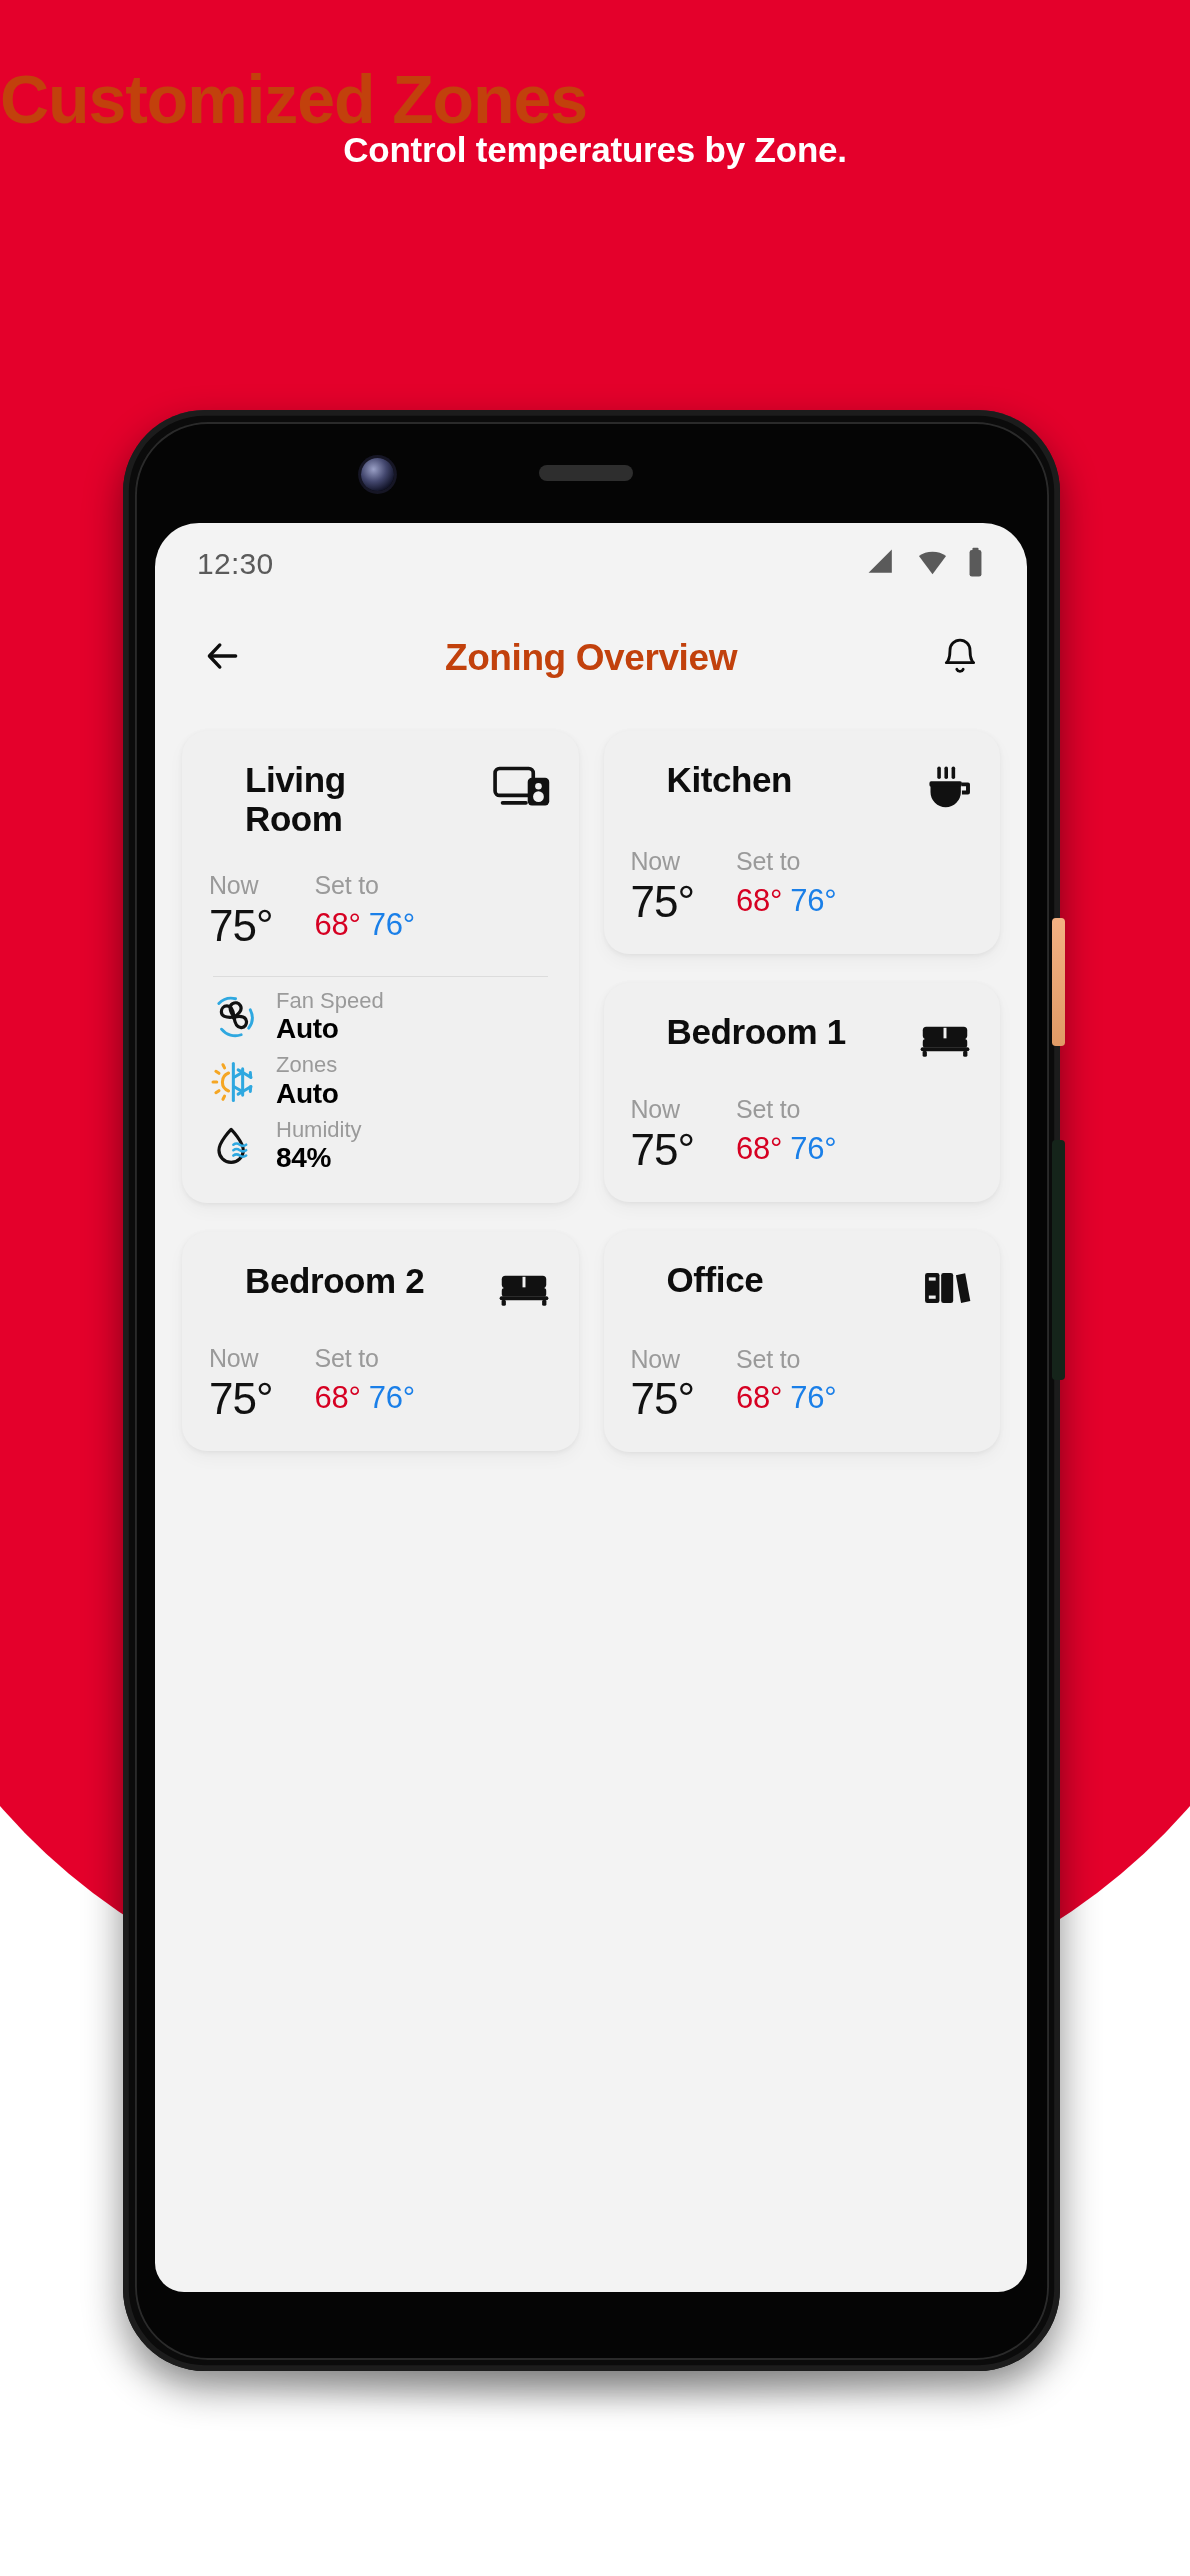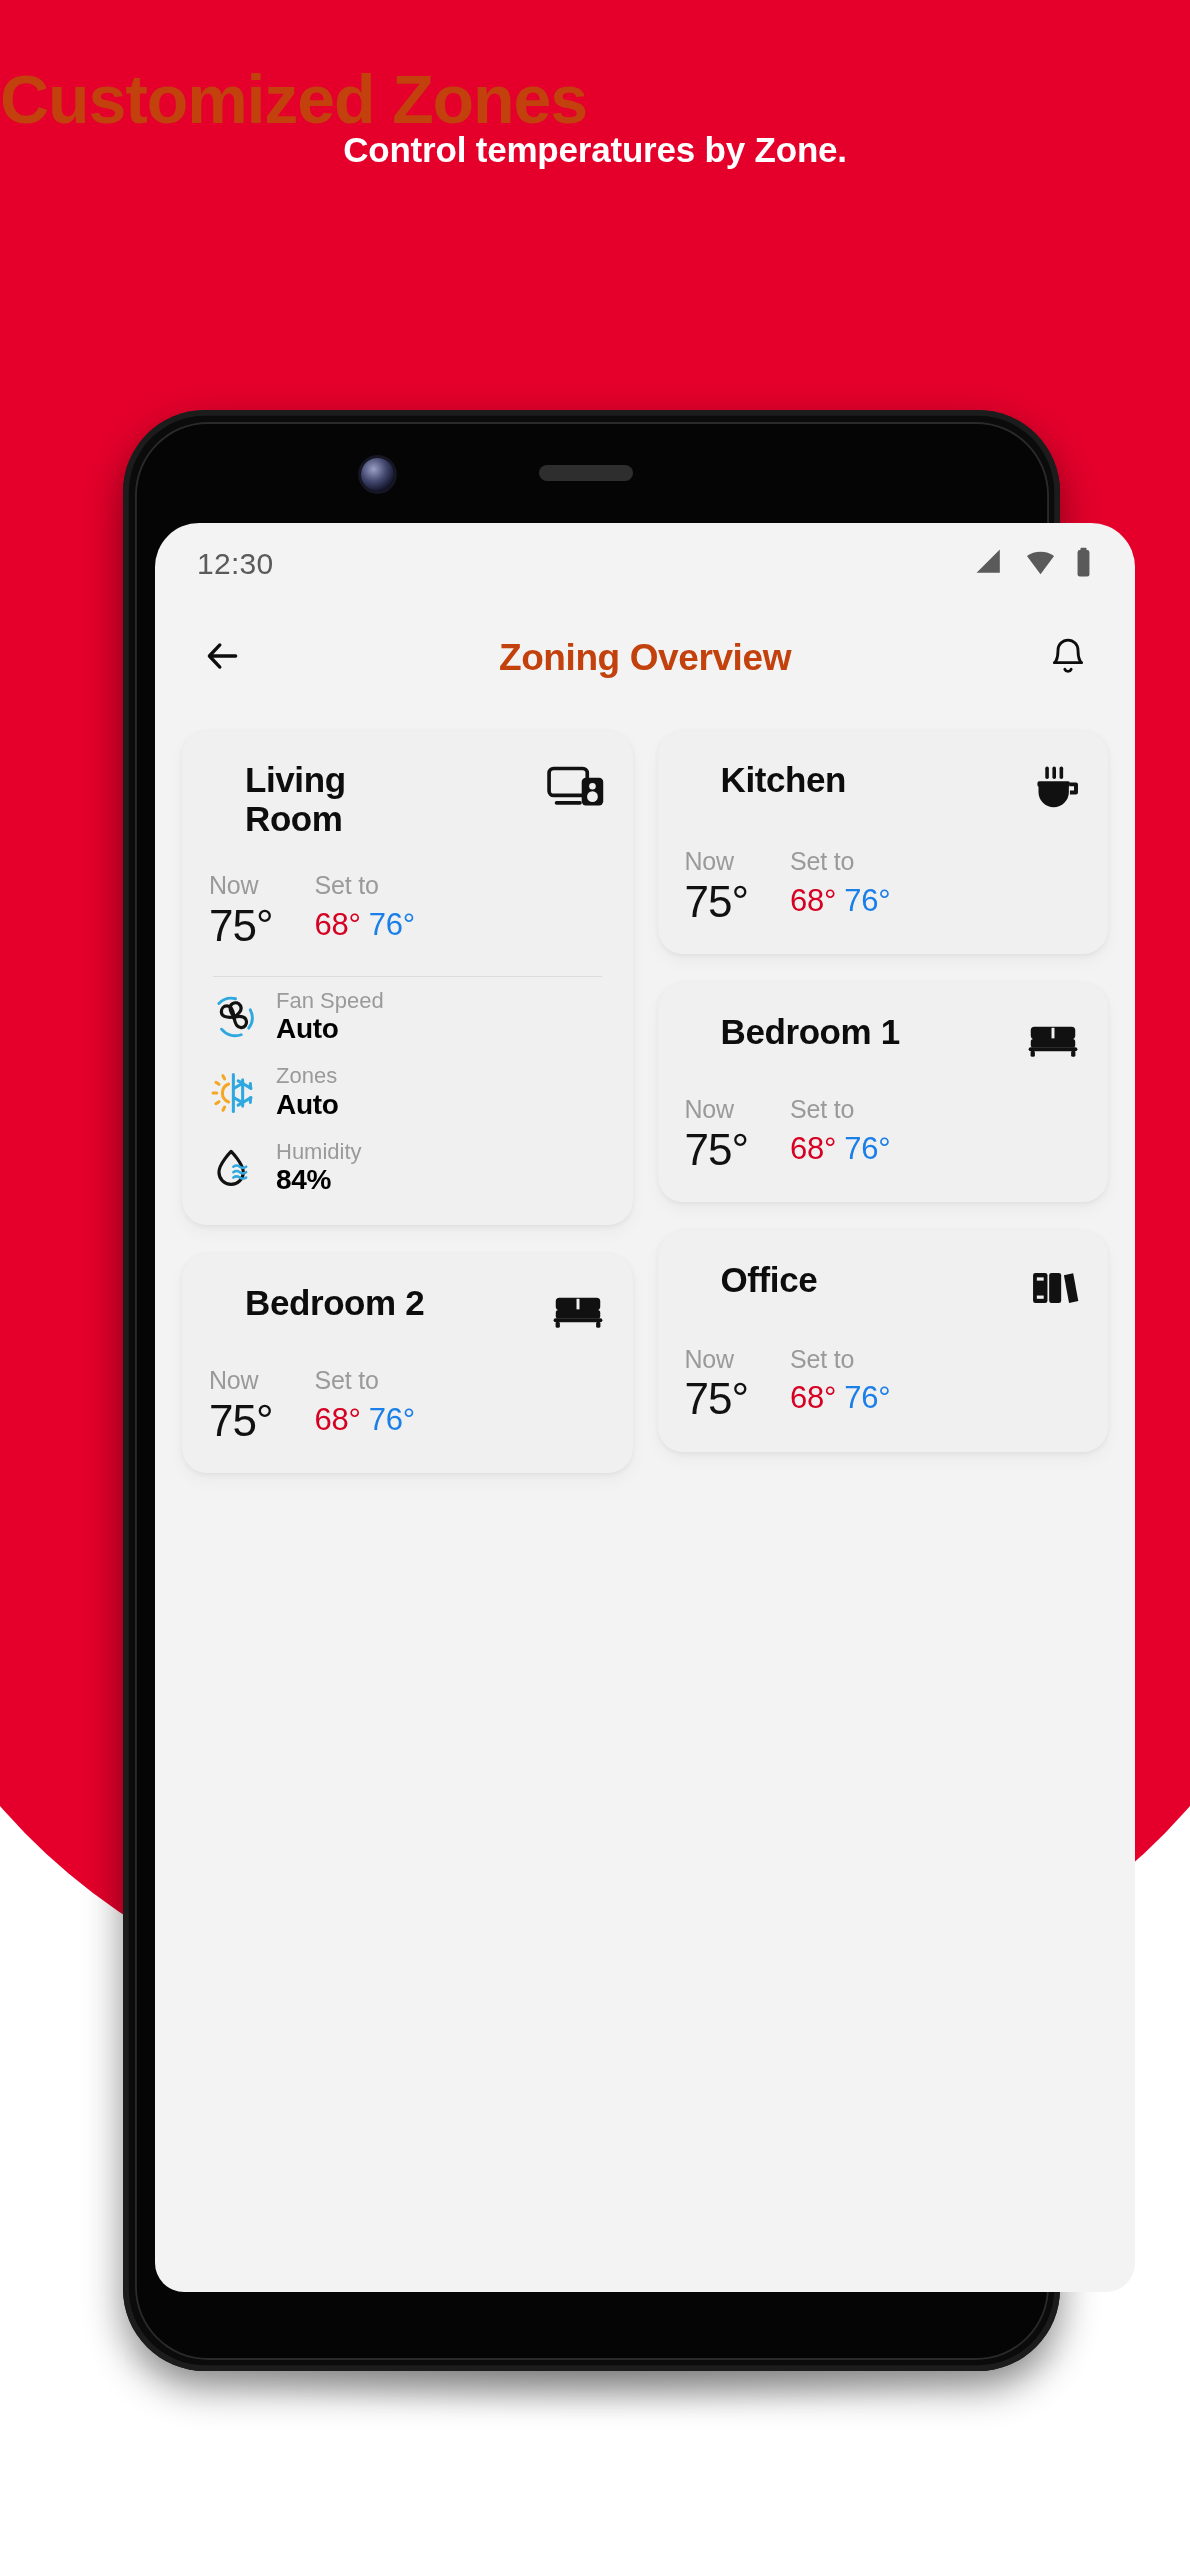--- a/index.html
+++ b/index.html
@@ -83,21 +83,21 @@
   }
   .earpiece {
     position:absolute; left:539px; top:465px;
     width:94px; height:16.3px; border-radius:8.6px;
     background:#2e2e2e;
   }
 
   
   .screen {
     position:absolute; left:155px; top:523px;
-    width:980px; height:1769px;
+    width:872px; height:1769px;
     background:#f3f3f3;
     border-radius:44px 44px 29px 29px;
     overflow:hidden;
   }
 
   .statusbar {
     position:relative; height:82px;
     display:flex; align-items:center; justify-content:space-between;
     padding:0 42px;
   }
@@ -142,21 +142,21 @@
   .temp-block .temp-label {
     font-size:25px; color:#9a9a9a; margin-bottom:2.9px; letter-spacing:-0.2px;
   }
   .temp-now { font-size:44px; color:#111111; letter-spacing:-1px; line-height:1.05; }
   .temp-set { font-size:31px; letter-spacing:-0.3px; line-height:1.45; white-space:nowrap; }
   .t-low  { color:#D60022; }
   .t-high { color:#1A7FE8; }
 
   .divider { height:1px; background:#dcdcdc; margin:27px 3.8px 5.8px 3.8px; }
 
-  .detail-rows { margin-top:11.5px; display:flex; flex-direction:column; gap:19px; }
+  .detail-rows { margin-top:11.5px; display:flex; flex-direction:column; gap:8px; }
   .detail-row { display:flex; align-items:center; gap:17px; }
   .detail-icon { width:50px; height:50px; flex:0 0 auto; display:flex; align-items:center; justify-content:center; }
   .detail-label { font-size:22px; color:#9a9a9a; line-height:1.1; }
   .detail-value { font-size:28px; font-weight:bold; color:#000000; line-height:1.15; letter-spacing:-0.3px; }
 
   
   .card.compact .temps { margin-top:29px; }
 </style>
 </head>
 <body>

